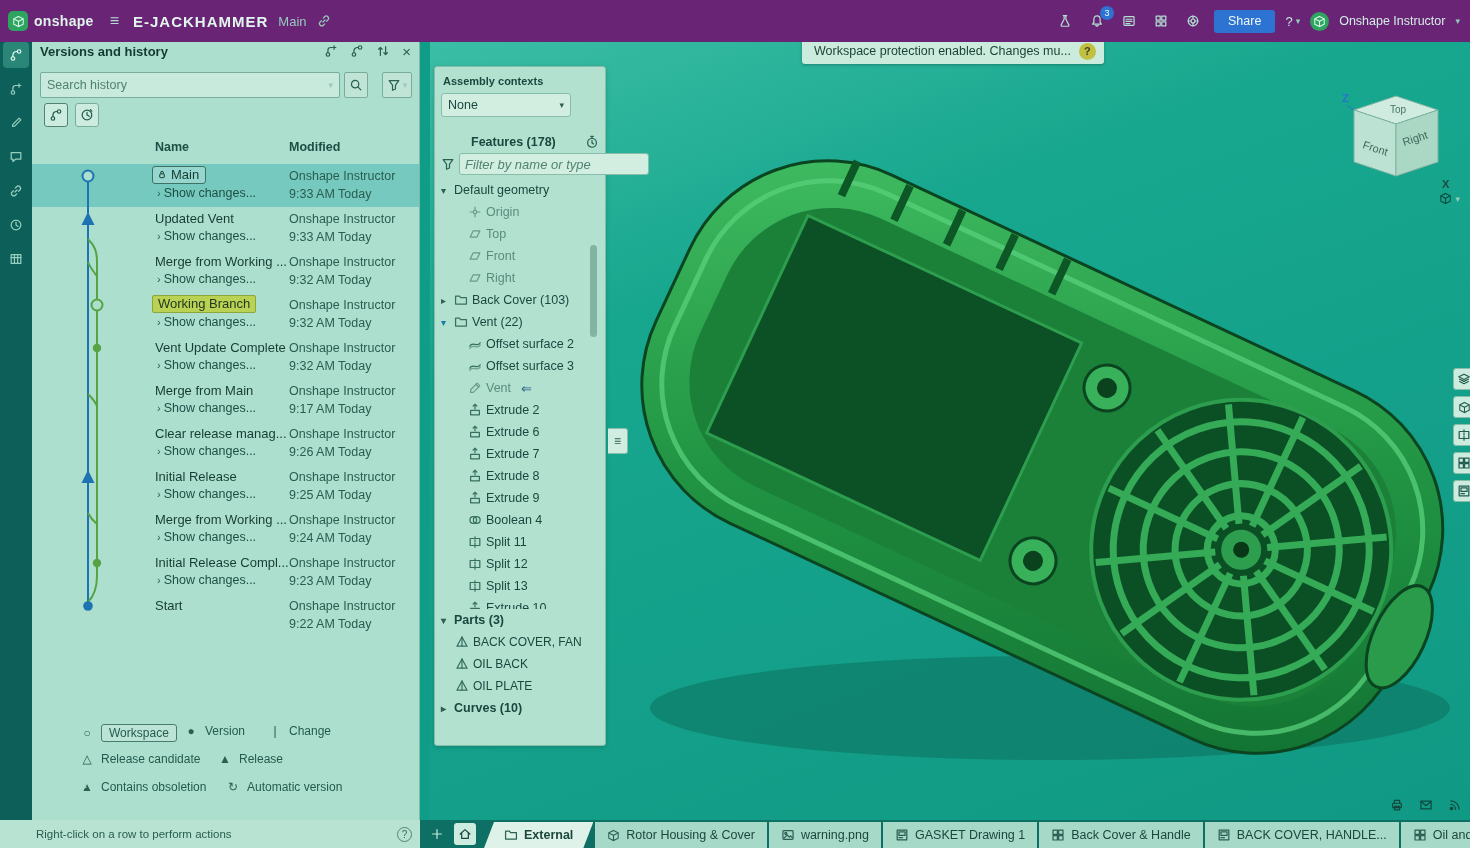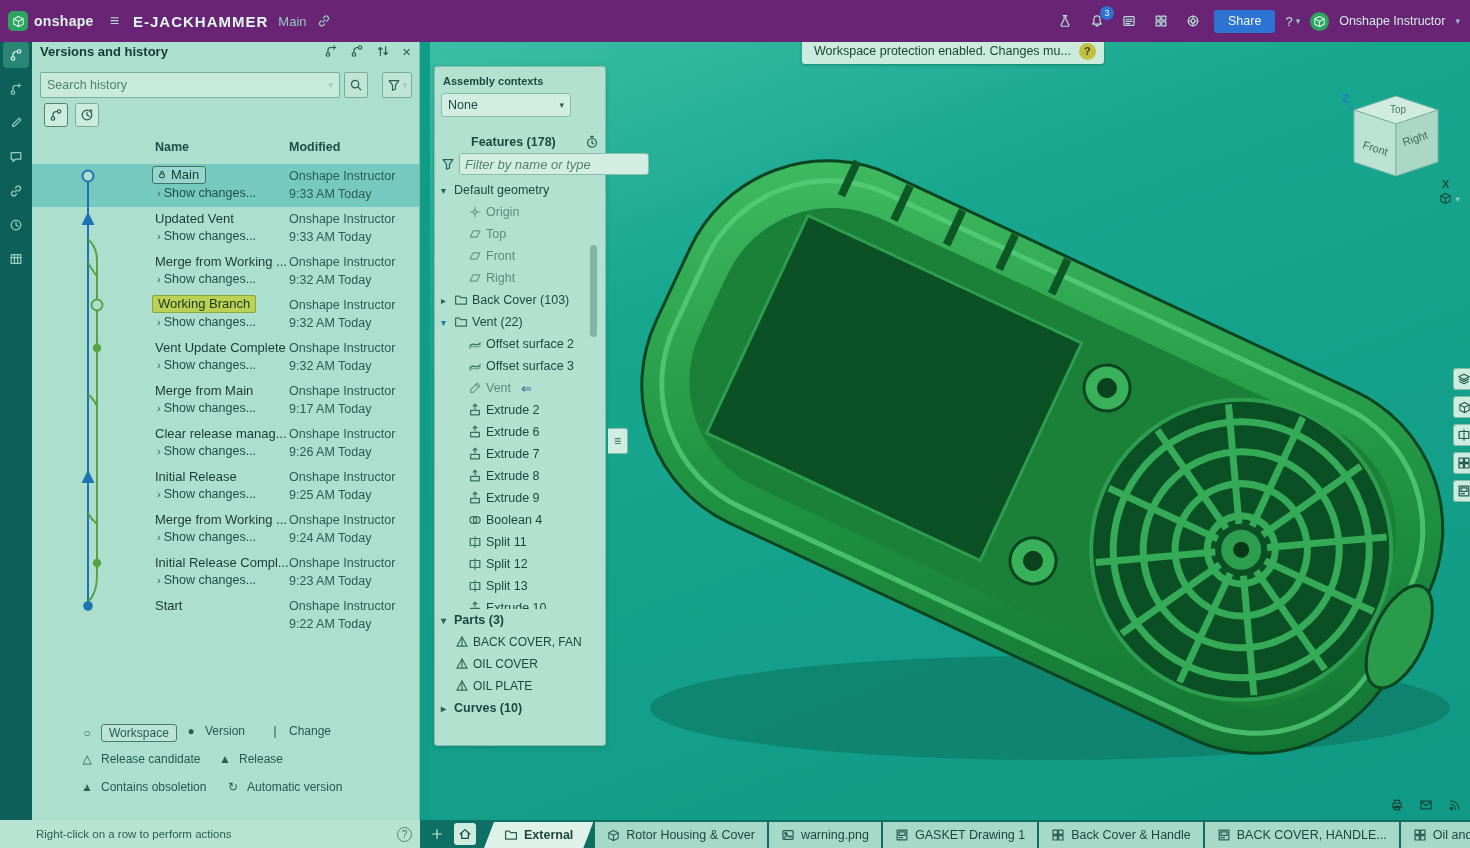--- a/index.html
+++ b/index.html
@@ -748,21 +748,21 @@
             </span>
             <span>BACK COVER, FAN</span>
           </div>
           <div class="fp-part-row">
             <span class="fico">
               <svg width="14" height="14" viewBox="0 0 16 16" fill="none" stroke="currentColor" stroke-width="1.4" stroke-linecap="round" stroke-linejoin="round">
                 <path d="M8,2.2 L13.8,12.8 H2.2 Z"></path>
                 <path d="M8,2.2 V12.8"></path>
               </svg>
             </span>
-            <span>OIL COVER</span>
+            <span>OIL BACK</span>
           </div>
           <div class="fp-part-row">
             <span class="fico">
               <svg width="14" height="14" viewBox="0 0 16 16" fill="none" stroke="currentColor" stroke-width="1.4" stroke-linecap="round" stroke-linejoin="round">
                 <path d="M8,2.2 L13.8,12.8 H2.2 Z"></path>
                 <path d="M8,2.2 V12.8"></path>
               </svg>
             </span>
             <span>OIL PLATE</span>
           </div>

